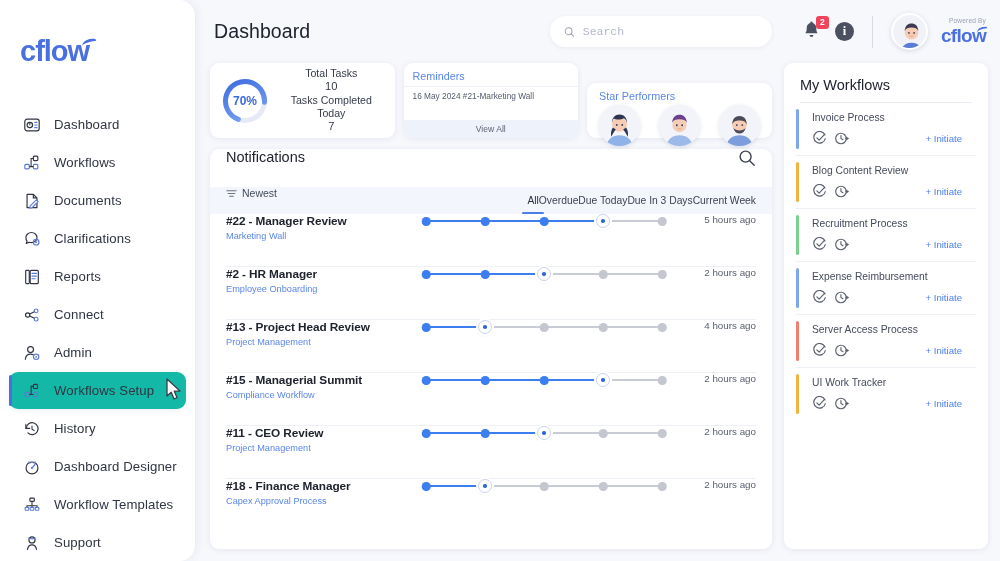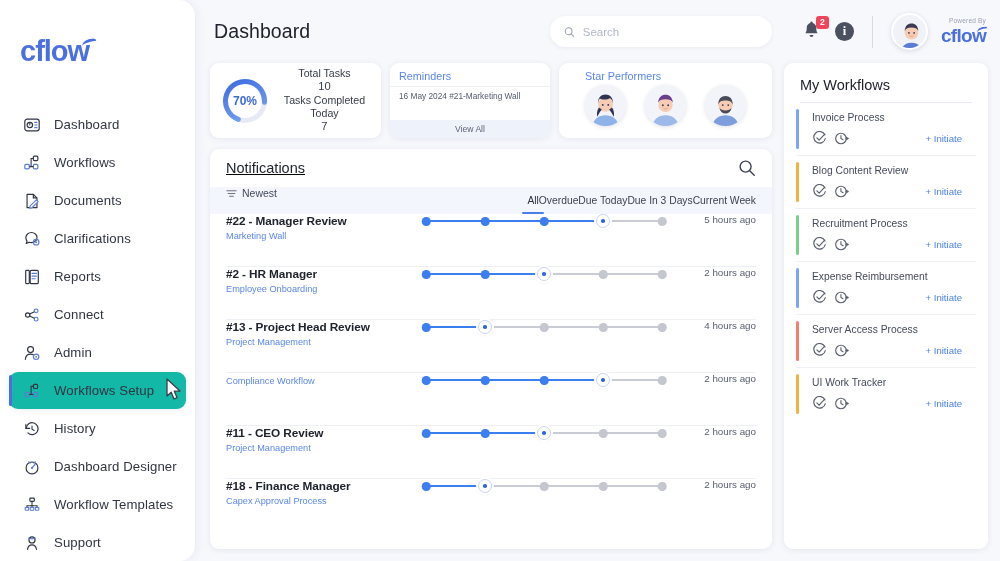--- a/index.html
+++ b/index.html
@@ -80,21 +80,21 @@
   .page-title { font-size: 19.5px; color: #20242e; font-weight: 400; letter-spacing: .1px; }
   .search-wrap {
     width: 222px; height: 31px; margin-left: auto;
     background: #ffffff; border-radius: 16px;
     display: flex; align-items: center; gap: 8px;
     padding: 0 14px;
     box-shadow: 0 1px 4px rgba(40,50,100,.07);
   }
   .search-input {
     border: 0; outline: 0; background: transparent;
-    font-family: Liberation Sans, sans-serif;
+    font-family: Liberation Mono, monospace;
     font-size: 11.5px; color: #6a7180; width: 100%;
   }
   .search-input::placeholder { color: #b3b8c6; }
   .topicons { display: flex; align-items: center; gap: 13px; margin-left: 20px; }
   .bell-wrap { position: relative; width: 20px; height: 22px; cursor: pointer; }
   .badge {
     position: absolute; right: -7px; top: -5px;
     min-width: 13px; height: 13px; padding: 0 3px;
     background: #f0445a; color: #fff;
     border-radius: 3px; font-size: 8.5px; line-height: 13px;
@@ -133,32 +133,32 @@
   .tasks-txt { text-align: center; flex: 1; line-height: 1.22; }
   .tasks-txt .t { font-size: 10.6px; color: #353b48; }
   .tasks-txt .n { font-size: 11.2px; color: #353b48; }
 
   .card-reminders { width: 176px; padding: 7px 0 0; display: flex; flex-direction: column; }
   .rem-title { font-size: 10.8px; color: #5b86e8; padding: 0 9px 4px; }
   .rem-row { font-size: 8.3px; color: #535a6b; padding: 4px 9px; border-top: 1px solid #eef0f6; }
   .rem-viewall { margin-top: auto; background: #eef2fb; text-align: center;
     font-size: 8.6px; color: #5d6477; padding: 4px 0; border-radius: 0 0 9px 9px; cursor: pointer; }
 
-  .card-star { flex: 1; padding: 7px 26px 0; }
+  .card-star { flex: 1; padding: 7px 12px 0; margin-top: 20px; }
   .star-title { font-size: 10.8px; color: #5b86e8; margin-bottom: 3px; }
   .star-row { display: flex; gap: 19px; justify-content: center; }
   .star-av { width: 41px; height: 41px; border-radius: 50%; background: #f3f4fa;
     box-shadow: 0 1px 4px rgba(40,50,100,.14); overflow: hidden; cursor: pointer; }
 
   .notif-card {
     background: #fff; border-radius: 9px; flex: 1;
     box-shadow: 0 1px 6px rgba(40,50,100,.09);
     display: flex; flex-direction: column; min-height: 0; overflow: hidden;
   }
-  .notif-head { height: 38px; display: flex; align-items: center; padding: 0 16px; text-decoration: underline; }
+  .notif-head { height: 38px; display: flex; align-items: flex-start; padding: 0 16px; }
   .notif-title { font-size: 14.5px; color: #20242e; }
   .notif-search { margin-left: auto; width: 18px; height: 18px; cursor: pointer; }
   .notif-tabs {
     height: 27px; background: #f4f6fd; display: flex; align-items: flex-start;
     padding: 0 16px; gap: 0;
   }
   .sortby { display: flex; align-items: center; gap: 5px; font-size: 10.5px; color: #434a5a; cursor: pointer; }
   .tabs { margin-left: auto; display: flex; align-items: center; height: 100%; }
   .tab { font-size: 10.3px; color: #3c4252; height: 100%; display: flex; align-items: center;
     position: relative; cursor: pointer; }
@@ -564,20 +564,21 @@
                     <span class="dot current" style="left:63px"></span>
                     <span class="dot" style="left:122px"></span>
                     <span class="dot" style="left:181px"></span>
                     <span class="dot" style="left:240px"></span>
                   </div>
                 </div>
                 <div class="nr-time">4 hours ago</div>
               </div>
               <div class="notif-row">
                 <div class="nr-txt">
+                  <div class="nr-title">#15 - Managerial Summit</div>
                   <div class="nr-sub">Compliance Workflow</div>
                 </div>
                 <div class="nr-prog">
                   <div class="steps">
                     <span class="track"></span>
                     <span class="fill" style="width:177px"></span>
                     <span class="dot done" style="left:4px"></span>
                     <span class="dot done" style="left:63px"></span>
                     <span class="dot done" style="left:122px"></span>
                     <span class="dot current" style="left:181px"></span>

